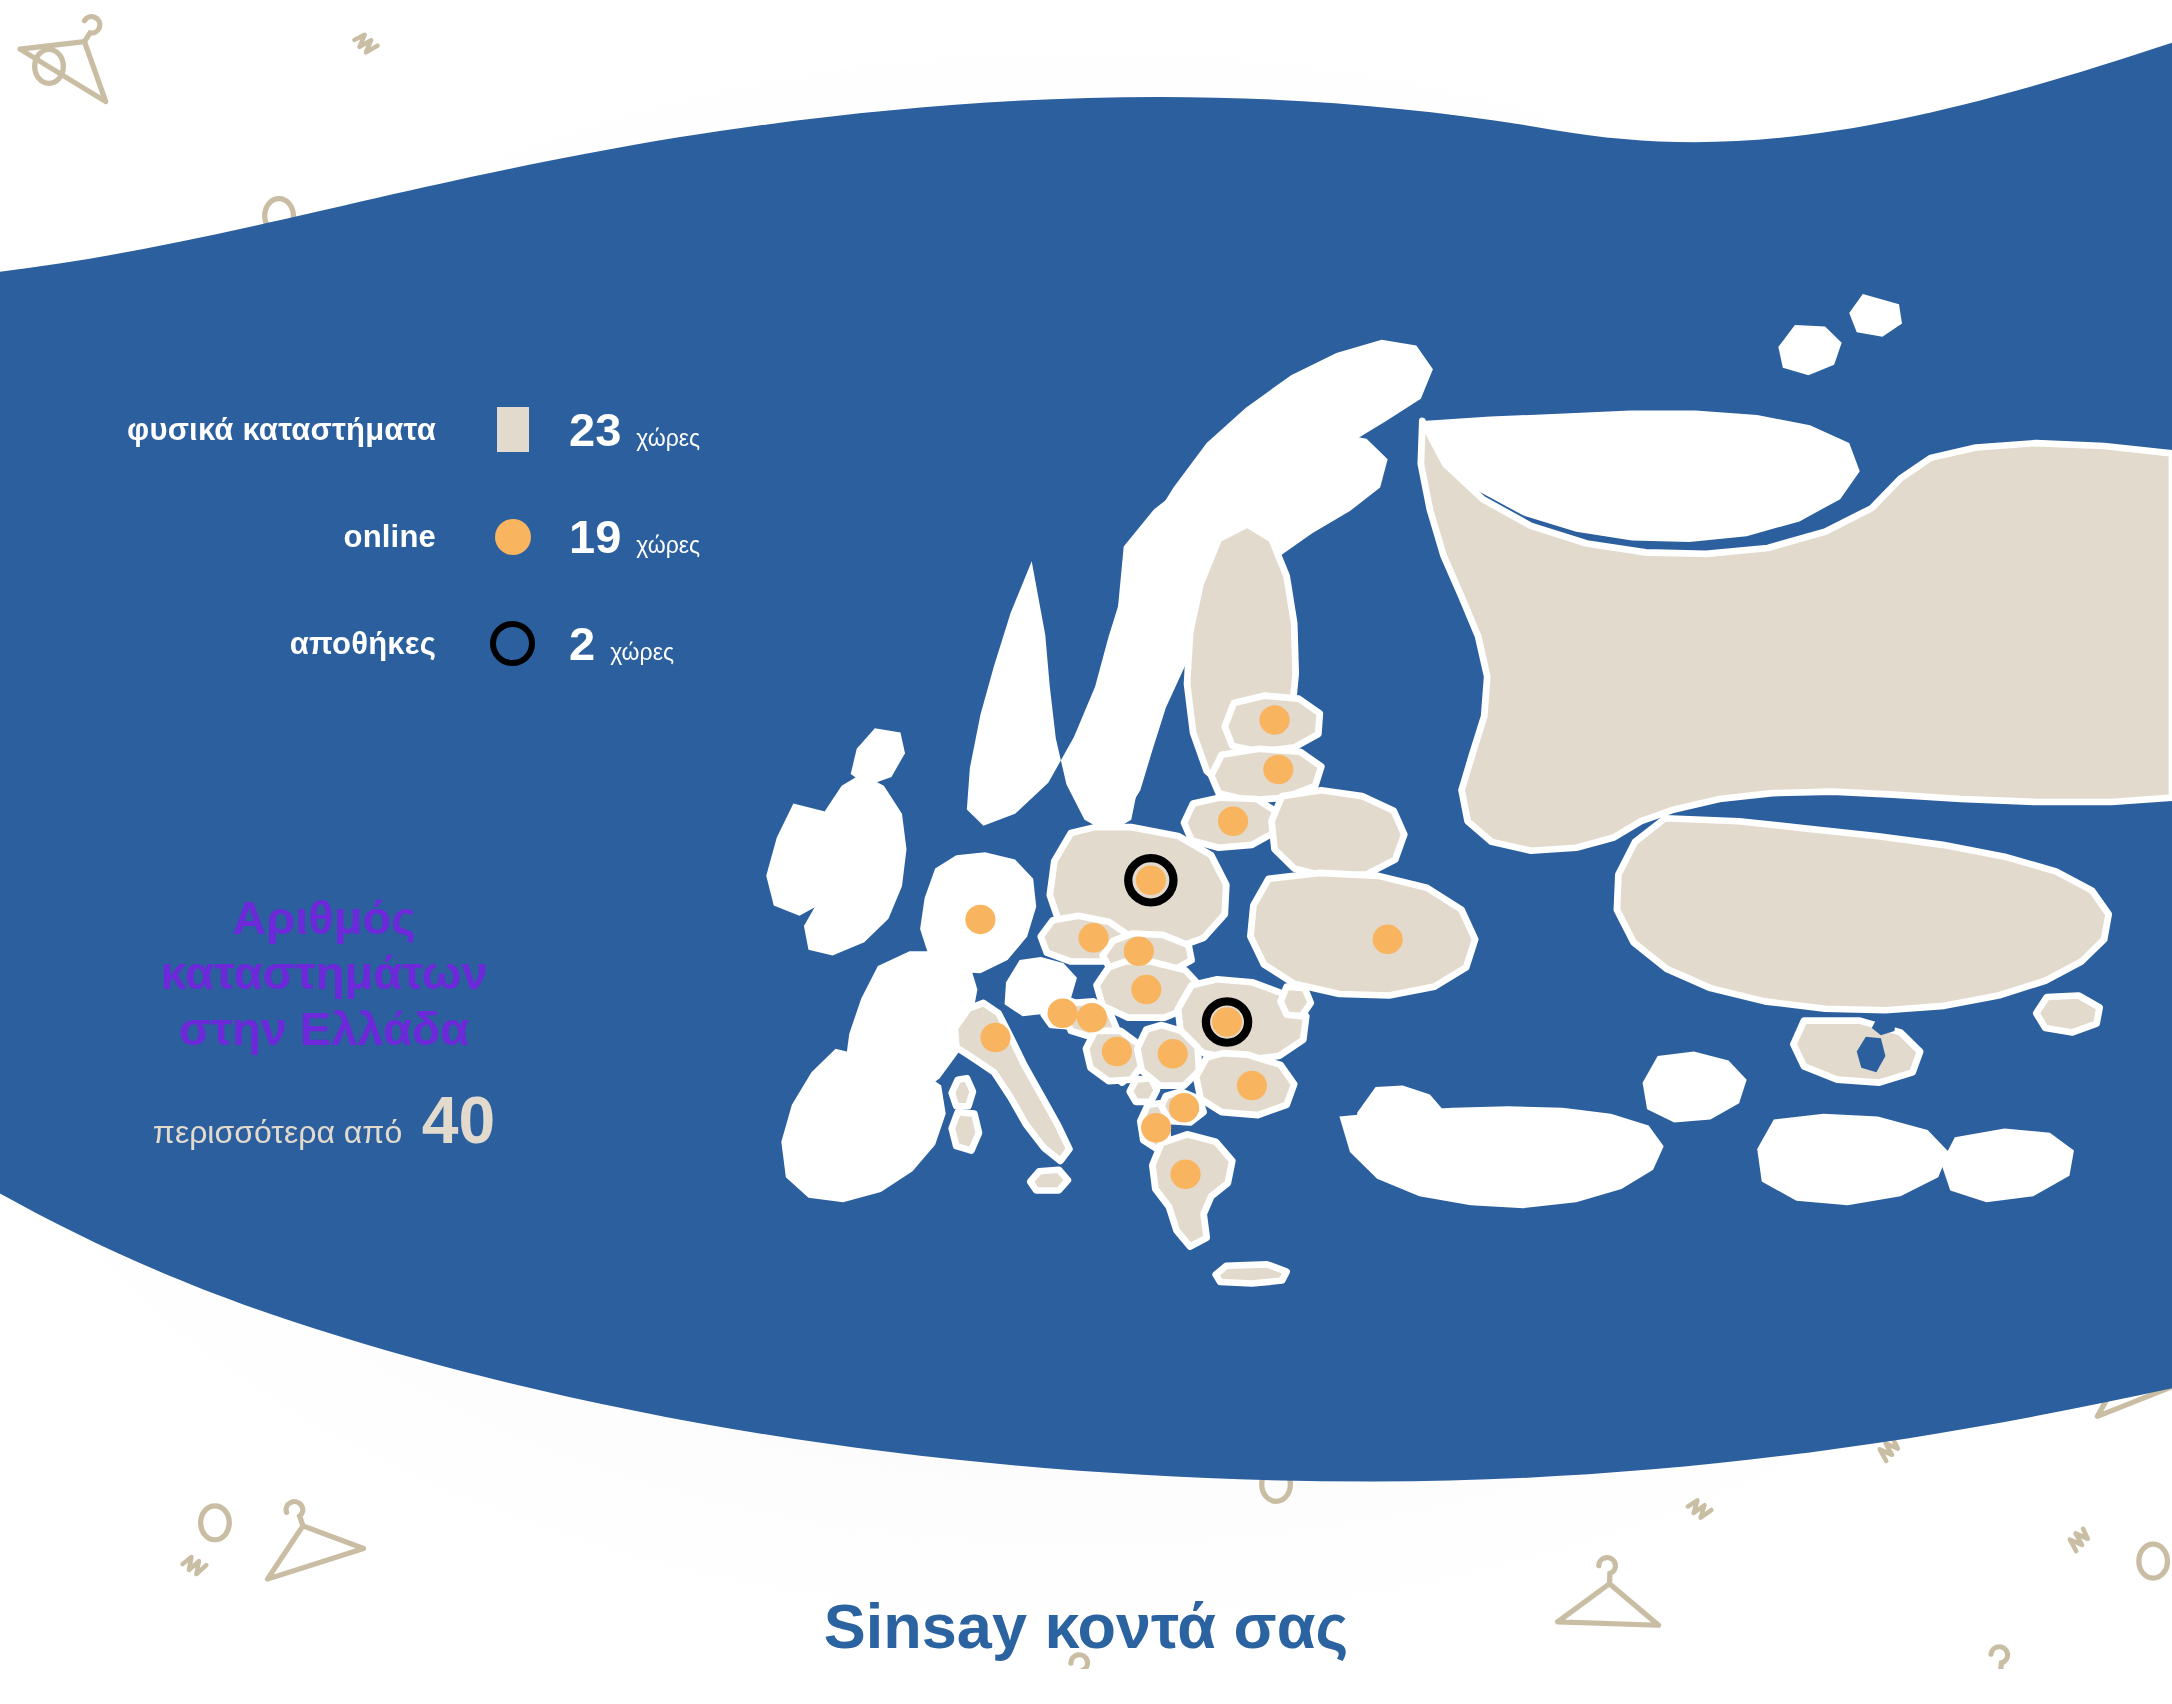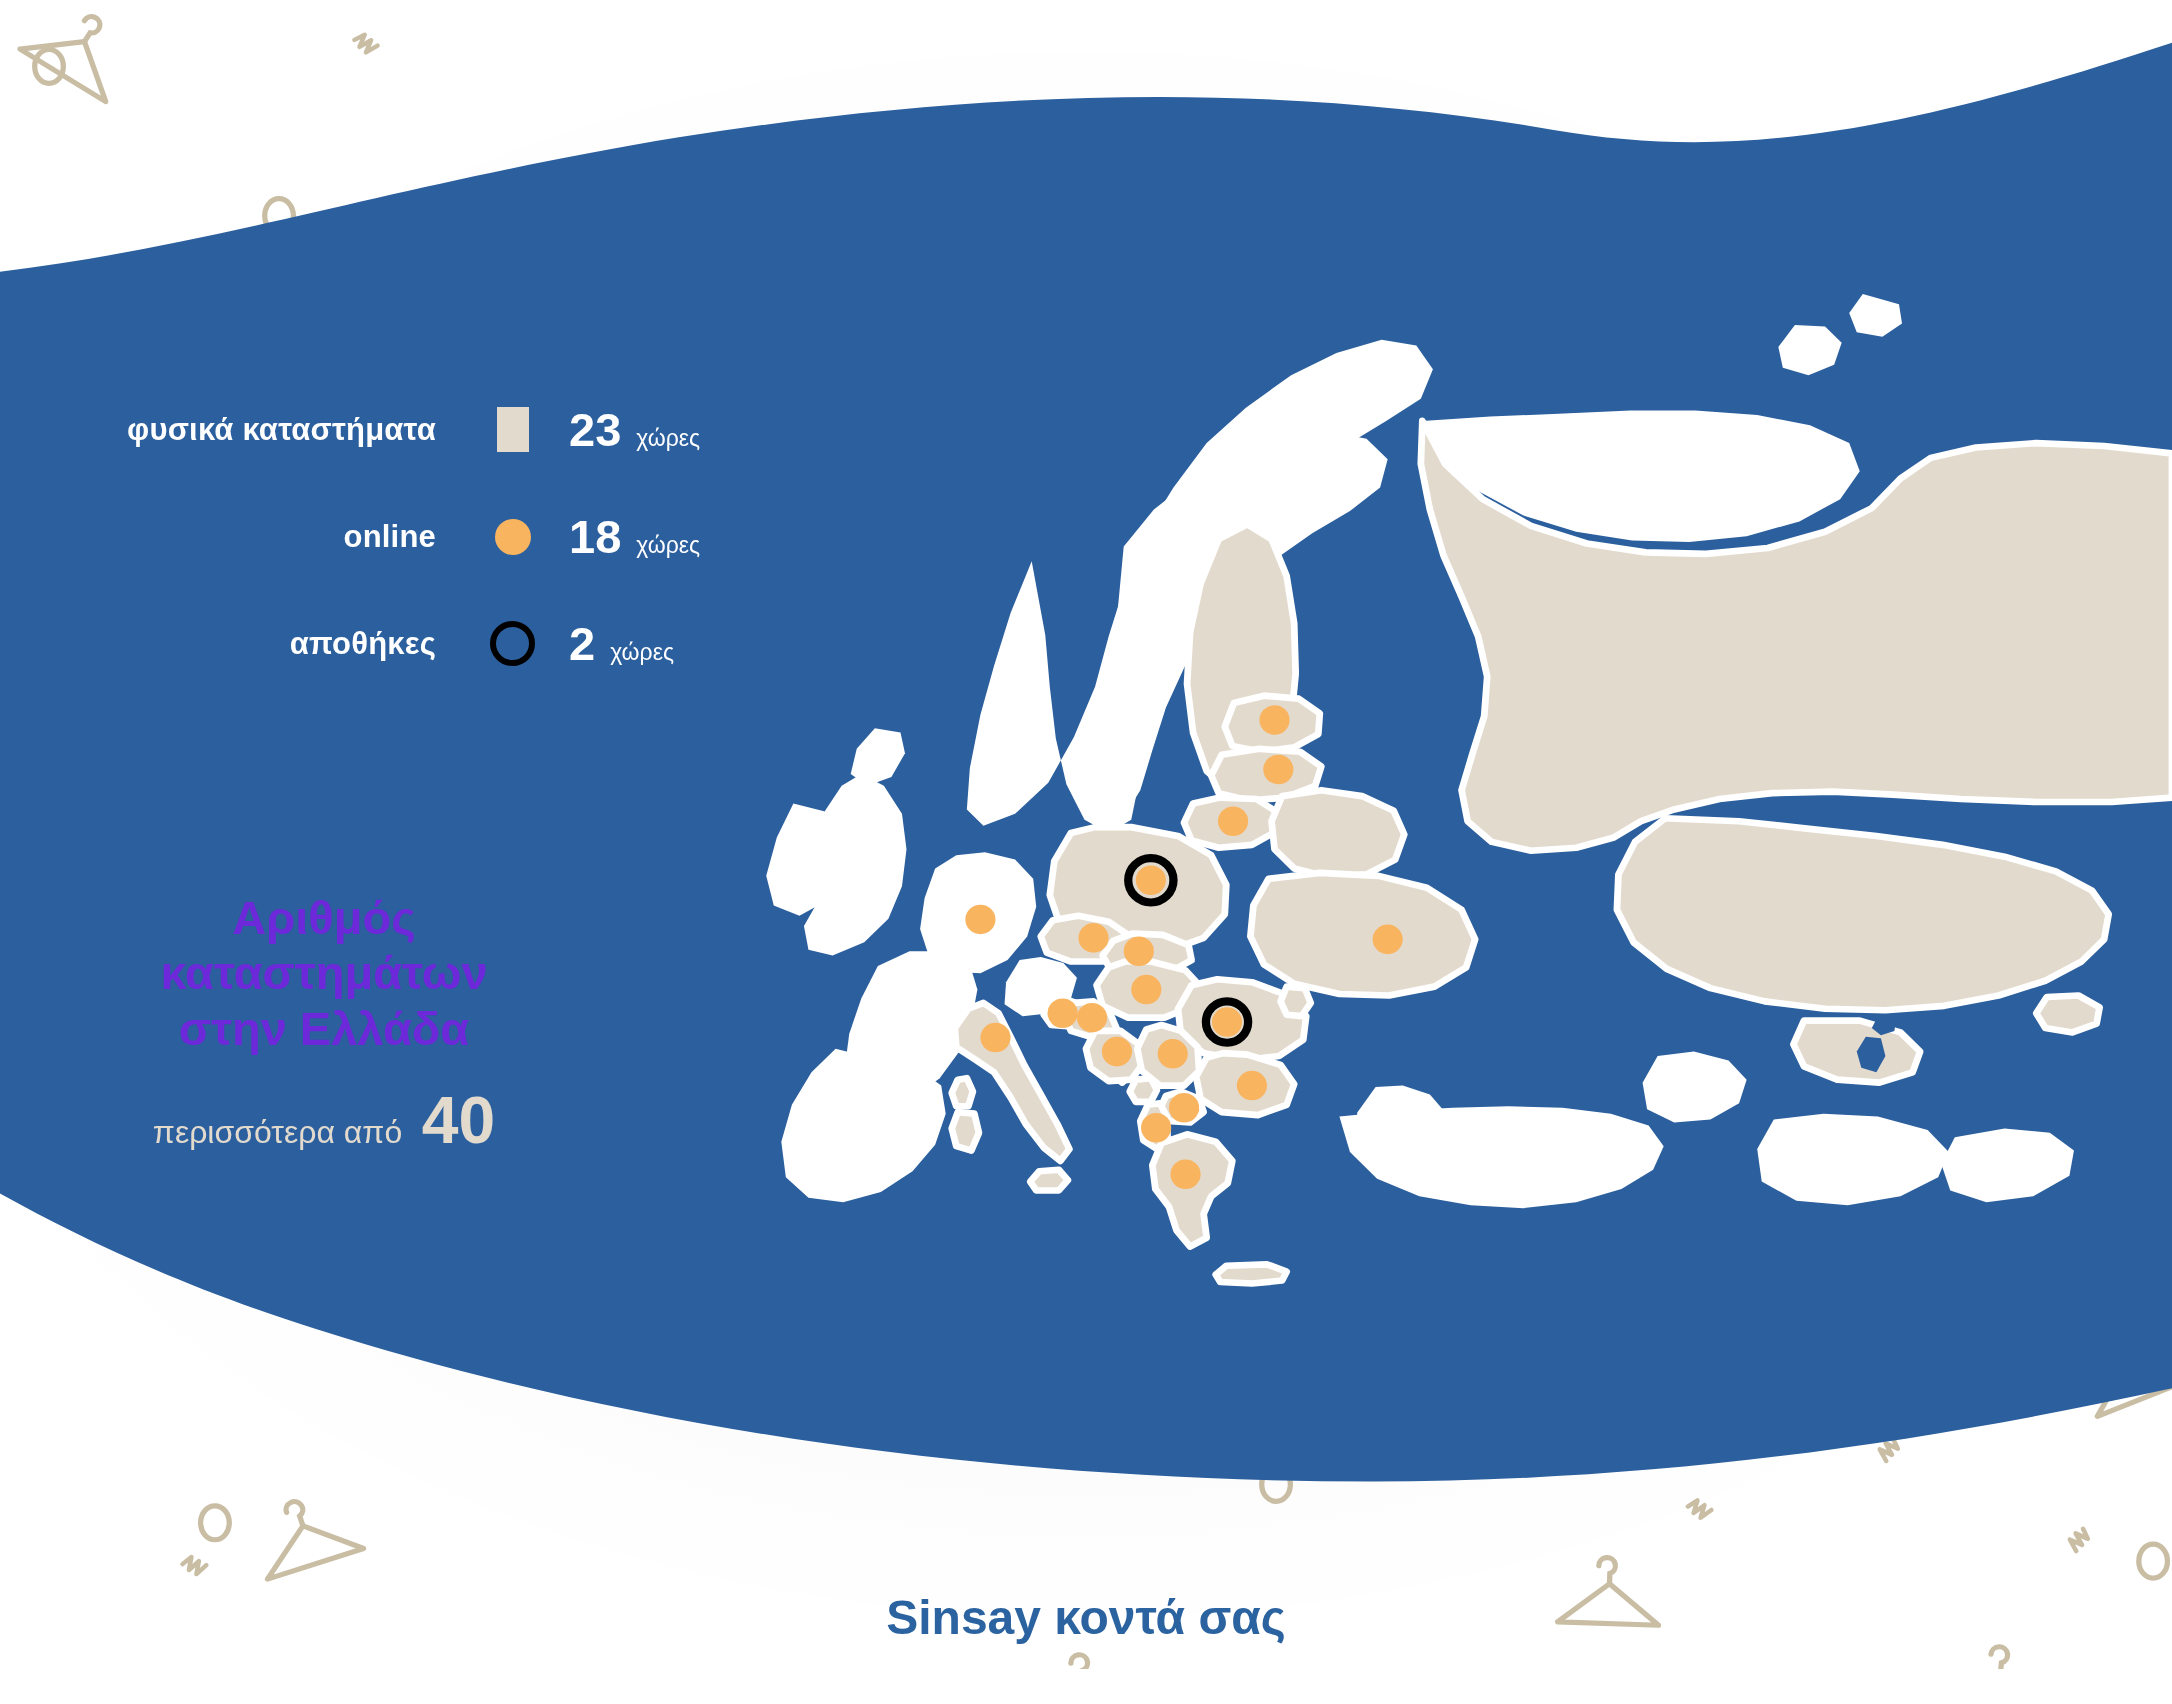--- a/index.html
+++ b/index.html
@@ -89,21 +89,21 @@
     color:#e3dace;
   }
   .stats-sub-text { font-size:32px; font-weight:400; }
   .stats-sub-num  { font-size:66px; font-weight:700; }
 
   .footer {
     position:absolute;
     left:0; right:0; top:1590px;
     text-align:center;
     color:#2b63a0;
-    font-size:48px;
+    font-size:63px;
     font-weight:700;
   }
 </style>
 </head>
 <body>
 
 <div id="stage">
 
   <svg id="doodles" class="layer" viewBox="0 0 2880 2260" preserveAspectRatio="none">
     <defs>
@@ -393,21 +393,21 @@
           <span class="legend-unit">χώρες</span>
         </div>
       </div>
 
       <div class="legend-row">
         <div class="legend-label">online</div>
         <div class="legend-swatch">
           <span class="sw-circle"></span>
         </div>
         <div class="legend-value">
-          <span class="legend-num">18</span>
+          <span class="legend-num">19</span>
           <span class="legend-unit">χώρες</span>
         </div>
       </div>
 
       <div class="legend-row">
         <div class="legend-label">αποθήκες</div>
         <div class="legend-swatch">
           <span class="sw-ring"></span>
         </div>
         <div class="legend-value">

